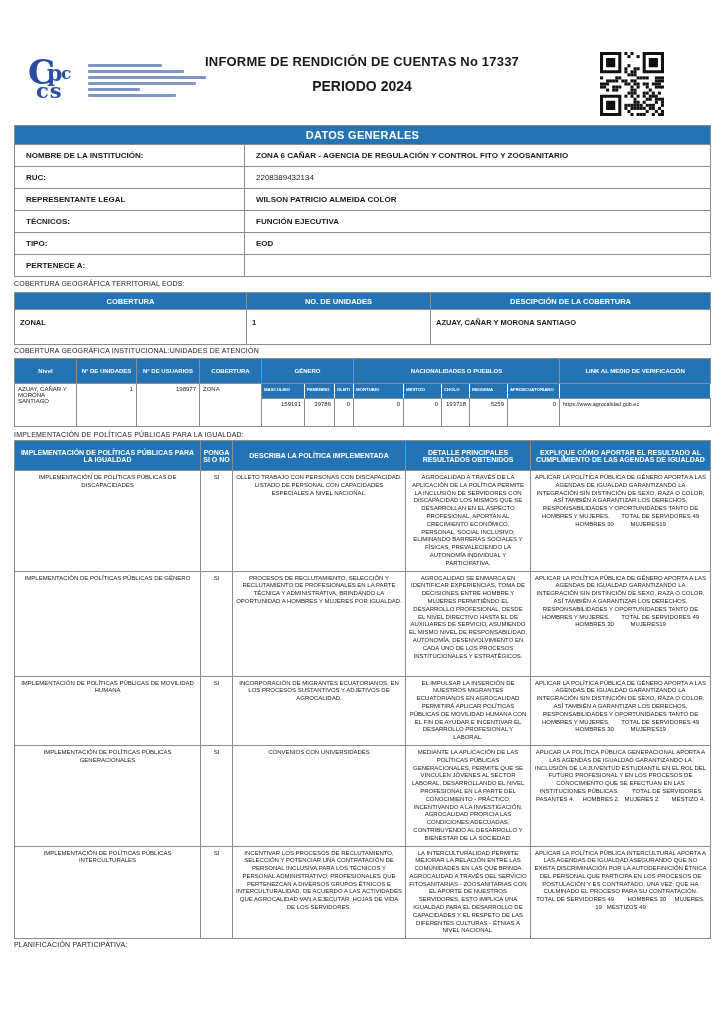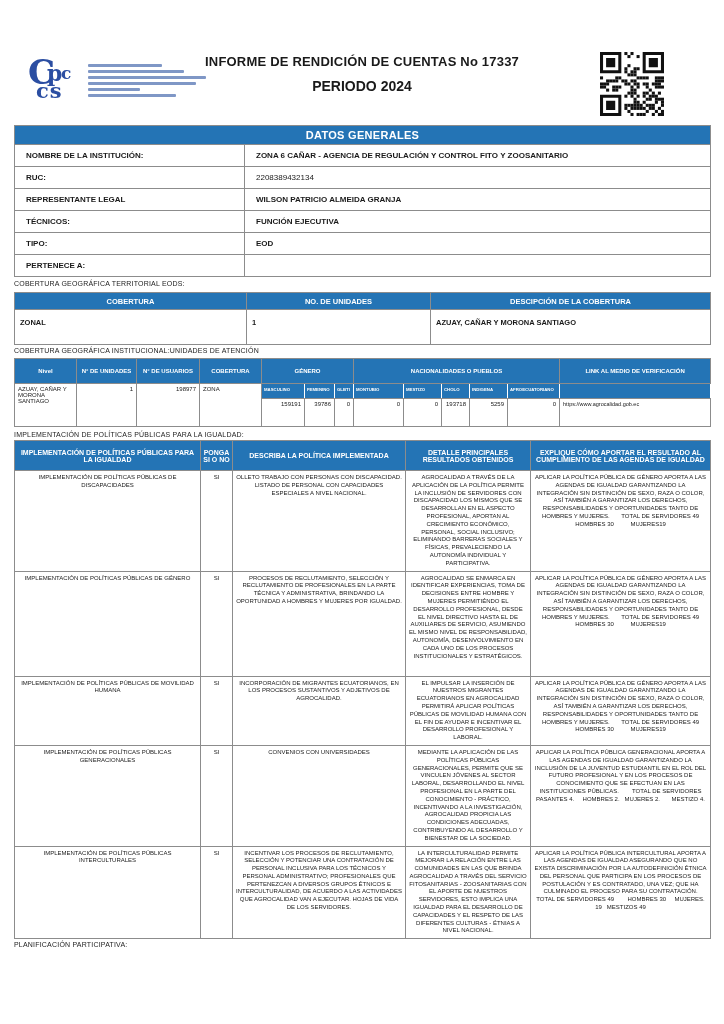--- a/index.html
+++ b/index.html
@@ -240,21 +240,21 @@
     <tr>
       <td class="lbl">NOMBRE DE LA INSTITUCIÓN:</td>
       <td class="val">ZONA 6 CAÑAR - AGENCIA DE REGULACIÓN Y CONTROL FITO Y ZOOSANITARIO</td>
     </tr>
     <tr>
       <td class="lbl">RUC:</td>
       <td class="val plain">2208389432134</td>
     </tr>
     <tr>
       <td class="lbl">REPRESENTANTE LEGAL</td>
-      <td class="val">WILSON PATRICIO ALMEIDA GRANJA</td>
+      <td class="val">WILSON PATRICIO ALMEIDA COLOR</td>
     </tr>
     <tr>
       <td class="lbl">TÉCNICOS:</td>
       <td class="val">FUNCIÓN EJECUTIVA</td>
     </tr>
     <tr>
       <td class="lbl">TIPO:</td>
       <td class="val">EOD</td>
     </tr>
     <tr>

